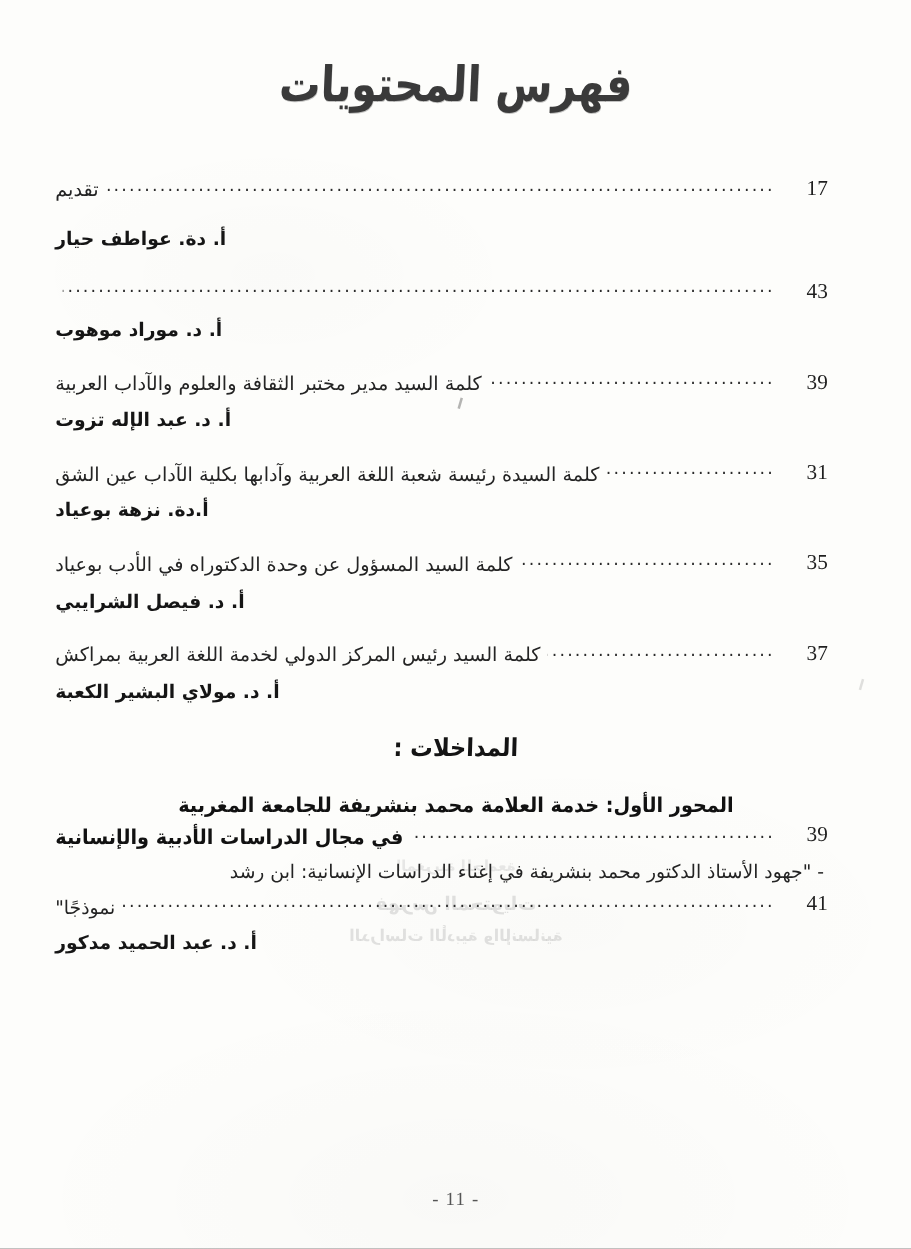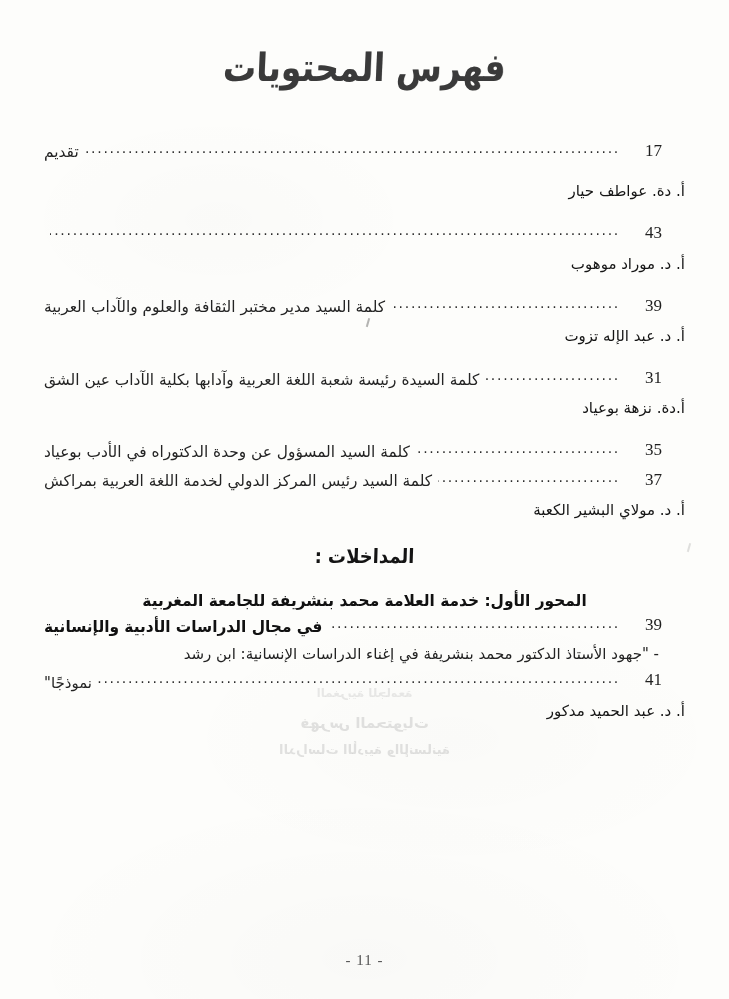--- a/index.html
+++ b/index.html
@@ -95,23 +95,23 @@
     direction: ltr;
     font-family: "Liberation Serif", "DejaVu Serif", serif;
     font-size: 17px;
     color: #1f1f1f;
     padding-bottom: 1px;
     margin-left: 23px;
   }
 
   
   .author {
-    text-align: right;
-    font-size: 15px;
-    font-weight: 400;
+    text-align: left;
+    font-size: 15px;
+    font-weight: 700;
     color: #151515;
     margin-top: 7px;
     margin-bottom: 20px;
     letter-spacing: 0.2px;
   }
 
   .spacer-sm { height: 8px; }
 
   
   .section-label {
@@ -270,20 +270,21 @@
       </div>
       <div class="author">أ.دة. نزهة بوعياد</div>
     </div>
 
     <div class="entry">
       <div class="entry-row">
         <span class="entry-title">كلمة السيد المسؤول عن وحدة الدكتوراه في الأدب بوعياد</span>
         <span class="leader"></span>
         <span class="page-num">35</span>
       </div>
+      <div class="author">أ. د. فيصل الشرايبي</div>
     </div>
 
     <div class="entry">
       <div class="entry-row">
         <span class="entry-title">كلمة السيد رئيس المركز الدولي لخدمة اللغة العربية بمراكش</span>
         <span class="leader"></span>
         <span class="page-num">37</span>
       </div>
       <div class="author">أ. د. مولاي البشير الكعبة</div>
     </div>

